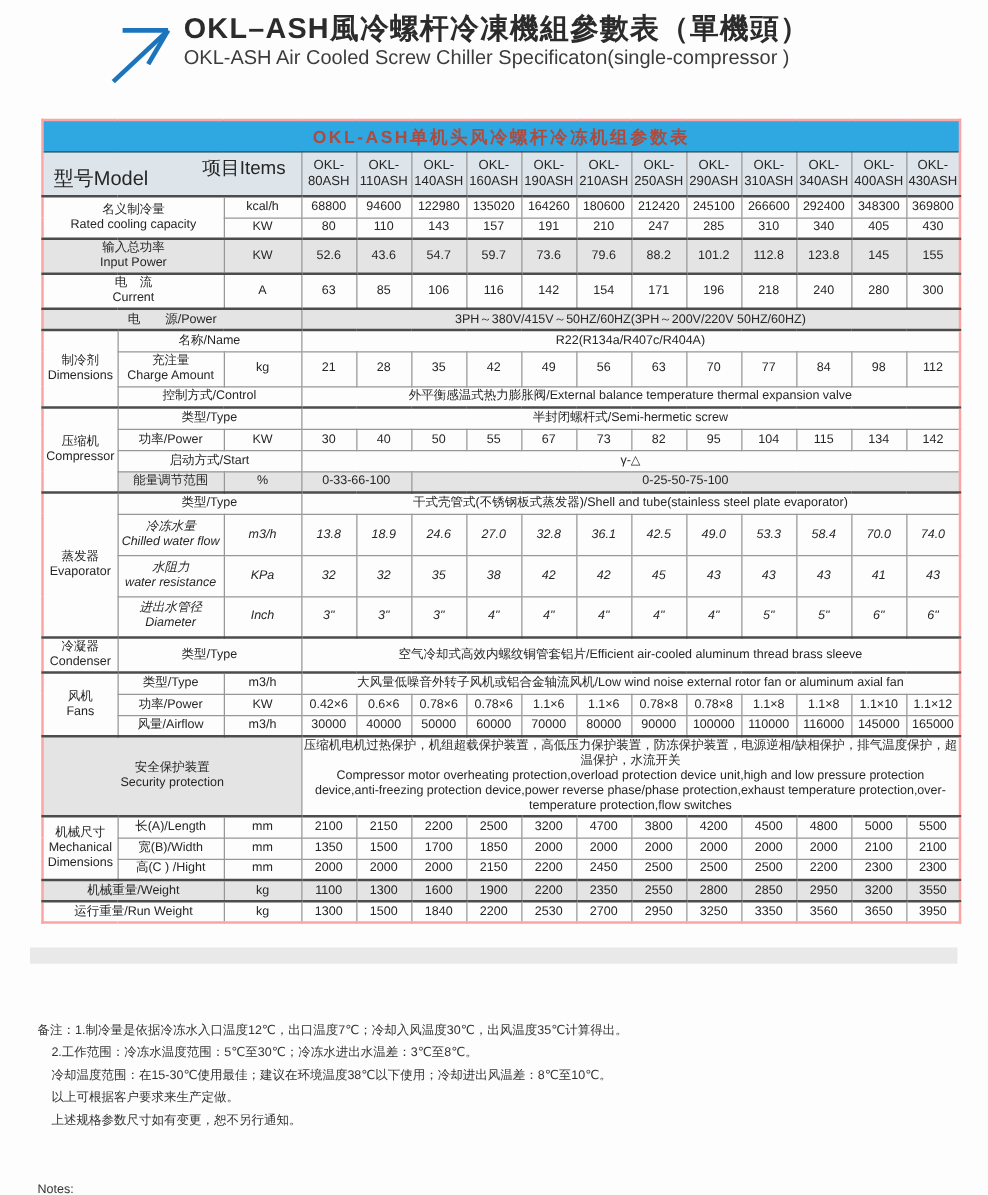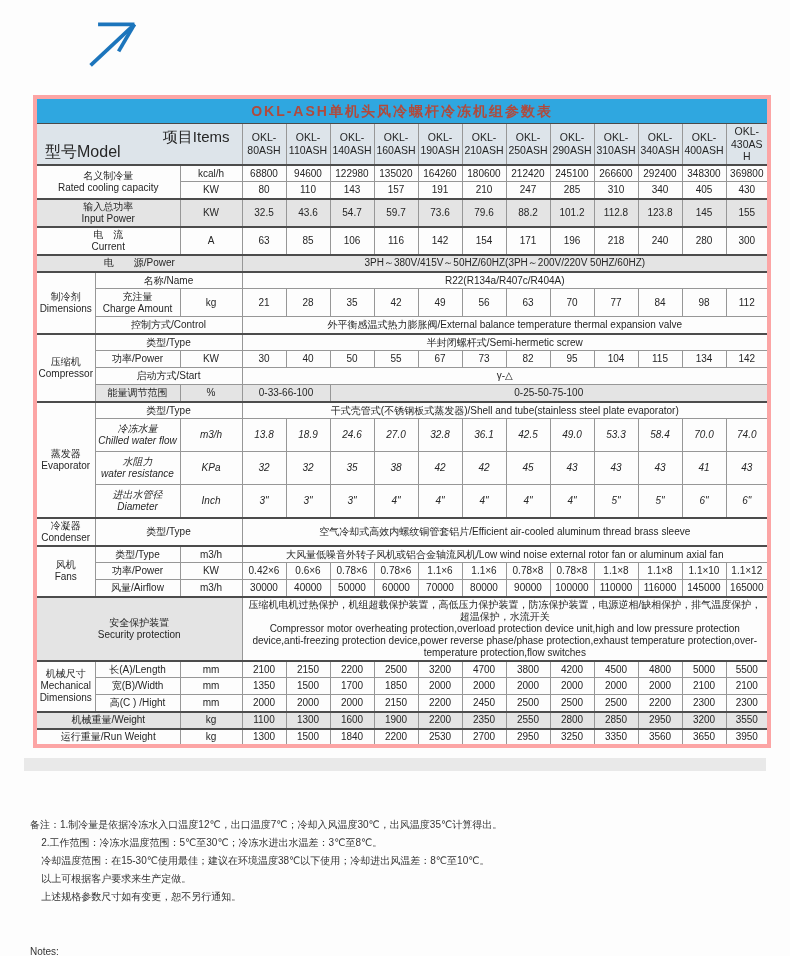--- a/index.html
+++ b/index.html
@@ -10,21 +10,21 @@
   
   .page-header{position:absolute;left:85px;top:8px;display:flex;align-items:flex-start;}
   .logo{width:56px;height:56px;margin-top:6px;flex:0 0 auto;}
   .titles{margin-left:6px;}
   .title-zh{font-size:23px;font-weight:bold;color:#2b2b2b;letter-spacing:1px;line-height:1.25;}
   .title-en{font-size:16px;color:#3c3c3c;line-height:1.3;}
   
   table.spec{
     position:absolute;left:33px;top:95px;width:734px;
     border-collapse:collapse;table-layout:fixed;
-    border:4px solid #fca5a5;
+    border:2px solid #fca5a5;
     font-size:10px;line-height:1.2;
   }
   table.spec td{
     border:1px solid #979797;text-align:center;vertical-align:middle;
     padding:1px 1px;white-space:pre-line;word-wrap:break-word;color:#262626;
   }
   tr.bar td{
     background:var(--blue,#2fa7e0);color:var(--red,#b04a3c);
     font-size:14px;font-weight:bold;letter-spacing:2px;height:22px;border-color:#4a4a4a;
   }
@@ -53,20 +53,24 @@
 <div class="sheet">
 
   <div class="page-header">
     <svg class="logo" viewBox="0 0 60 60">
       <g stroke="#1c75bc" stroke-width="4" fill="none">
         <line x1="14" y1="11" x2="53" y2="11"></line>
         <line x1="53" y1="11" x2="36" y2="40"></line>
         <line x1="53" y1="11" x2="6" y2="55"></line>
       </g>
     </svg>
+    <div class="titles">
+      <div class="title-zh">OKL–ASH風冷螺杆冷凍機組參數表（單機頭）</div>
+      <div class="title-en">OKL-ASH Air Cooled Screw Chiller Specificaton(single-compressor )</div>
+    </div>
   </div>
 
   <table class="spec">
     <colgroup>
       <col style="width:60px">
         <col style="width:85px">
         <col style="width:62px">
       <col style="width:44px">
         <col style="width:44px">
         <col style="width:44px">
@@ -140,21 +144,21 @@
           <td class="k-v">285</td>
           <td class="k-v">310</td>
           <td class="k-v">340</td>
           <td class="k-v">405</td>
           <td class="k-v">430</td>
         </tr>
         <tr class="h2 sep gray">
           <td colspan="2" class="k-l">输入总功率
 Input Power</td>
           <td class="k-u">KW</td>
-          <td class="k-v">32.5</td>
+          <td class="k-v">52.6</td>
           <td class="k-v">43.6</td>
           <td class="k-v">54.7</td>
           <td class="k-v">59.7</td>
           <td class="k-v">73.6</td>
           <td class="k-v">79.6</td>
           <td class="k-v">88.2</td>
           <td class="k-v">101.2</td>
           <td class="k-v">112.8</td>
           <td class="k-v">123.8</td>
           <td class="k-v">145</td>

